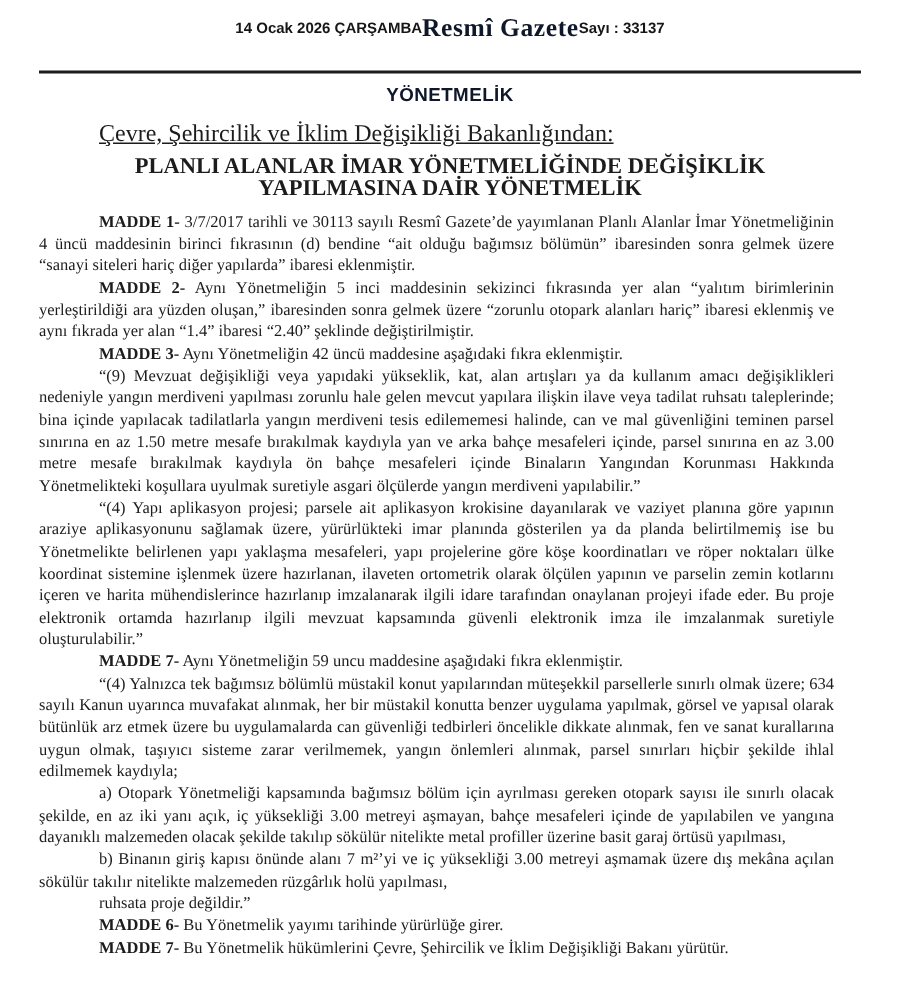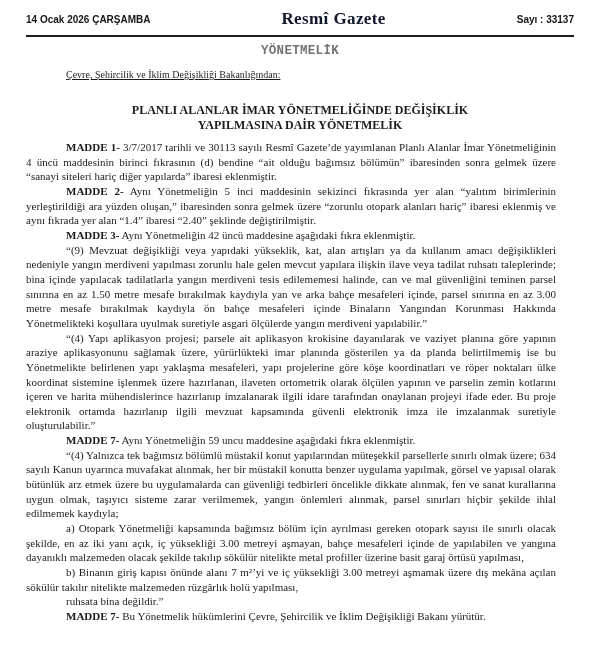--- a/index.html
+++ b/index.html
@@ -8,24 +8,24 @@
     width: 600px;
     height: 654px;
     background: #ffffff;
     font-family: "Liberation Serif", "DejaVu Serif", serif;
     color: #1c1c1c;
     overflow: hidden;
     box-sizing: border-box;
   }
   .header {
     display: flex;
-    justify-content: space-between;
+    justify-content: center;
     align-items: center;
     margin: 9px 26px 0 26px;
-    padding-bottom: 6px;
+    padding-bottom: 18px;
     border-bottom: 2px solid #1d1d1d;
   }
   .header .date, .header .issue {
     font-family: "Liberation Sans", "DejaVu Sans", sans-serif;
     font-size: 10px;
     font-weight: 700;
     color: #161616;
     white-space: nowrap;
   }
   .header .gazette-title {
@@ -41,29 +41,29 @@
     font-family: "Liberation Sans", "DejaVu Sans", sans-serif;
     font-size: 12.5px;
     font-weight: 700;
     color: #1f1f8e;
     margin-top: 7px;
     letter-spacing: 0.3px;
   }
   .ministry {
     margin: 11px 26px 0 26px;
     padding-left: 40px;
-    font-size: 10px;
+    font-size: 16px;
   }
   .ministry .u { text-decoration: underline; }
   .reg-title {
     text-align: center;
     font-weight: 700;
-    font-size: 12px;
+    font-size: 15px;
     line-height: 15px;
-    margin-top: 23px;
+    margin-top: 5px;
   }
   .doc-body {
     margin: 7px 44px 0 26px;
     text-align: justify;
     font-size: 11px;
     line-height: 14.65px;
   }
   .doc-body p {
     margin: 0;
     text-indent: 40px;
@@ -74,38 +74,39 @@
 <body>
 
 <div class="page">
 
   <div class="header">
     <span class="date">14 Ocak 2026 ÇARŞAMBA</span>
     <span class="gazette-title" style="color: #0f172a;">Resmî Gazete</span>
     <span class="issue">Sayı : 33137</span>
   </div>
 
-  <div class="section-heading" style="color: #737373; font-family: Liberation Mono, monospace;">YÖNETMELİK</div>
+  <div class="section-heading" style="color: #0f172a;">YÖNETMELİK</div>
 
   <div class="ministry">
     <span class="u">Çevre, Şehircilik ve İklim Değişikliği Bakanlığından:</span>
   </div>
 
   <div class="reg-title">
     <div>PLANLI ALANLAR İMAR YÖNETMELİĞİNDE DEĞİŞİKLİK</div>
     <div>YAPILMASINA DAİR YÖNETMELİK</div>
   </div>
 
   <div class="doc-body" style="color: rgb(28, 28, 28);">
     <p><b>MADDE 1-</b><span> 3/7/2017 tarihli ve 30113 sayılı Resmî Gazete’de yayımlanan Planlı Alanlar İmar Yönetmeliğinin 4 üncü maddesinin birinci fıkrasının (d) bendine “ait olduğu bağımsız bölümün” ibaresinden sonra gelmek üzere “sanayi siteleri hariç diğer yapılarda” ibaresi eklenmiştir.</span></p>
     <p><b>MADDE 2-</b><span> Aynı Yönetmeliğin 5 inci maddesinin sekizinci fıkrasında yer alan “yalıtım birimlerinin yerleştirildiği ara yüzden oluşan,” ibaresinden sonra gelmek üzere “zorunlu otopark alanları hariç” ibaresi eklenmiş ve aynı fıkrada yer alan “1.4” ibaresi “2.40” şeklinde değiştirilmiştir.</span></p>
     <p><b>MADDE 3-</b><span> Aynı Yönetmeliğin 42 üncü maddesine aşağıdaki fıkra eklenmiştir.</span></p>
     <p><span>“(9) Mevzuat değişikliği veya yapıdaki yükseklik, kat, alan artışları ya da kullanım amacı değişiklikleri nedeniyle yangın merdiveni yapılması zorunlu hale gelen mevcut yapılara ilişkin ilave veya tadilat ruhsatı taleplerinde; bina içinde yapılacak tadilatlarla yangın merdiveni tesis edilememesi halinde, can ve mal güvenliğini teminen parsel sınırına en az 1.50 metre mesafe bırakılmak kaydıyla yan ve arka bahçe mesafeleri içinde, parsel sınırına en az 3.00 metre mesafe bırakılmak kaydıyla ön bahçe mesafeleri içinde Binaların Yangından Korunması Hakkında Yönetmelikteki koşullara uyulmak suretiyle asgari ölçülerde yangın merdiveni yapılabilir.”</span></p>
     <p><span>“(4) Yapı aplikasyon projesi; parsele ait aplikasyon krokisine dayanılarak ve vaziyet planına göre yapının araziye aplikasyonunu sağlamak üzere, yürürlükteki imar planında gösterilen ya da planda belirtilmemiş ise bu Yönetmelikte belirlenen yapı yaklaşma mesafeleri, yapı projelerine göre köşe koordinatları ve röper noktaları ülke koordinat sistemine işlenmek üzere hazırlanan, ilaveten ortometrik olarak ölçülen yapının ve parselin zemin kotlarını içeren ve harita mühendislerince hazırlanıp imzalanarak ilgili idare tarafından onaylanan projeyi ifade eder. Bu proje elektronik ortamda hazırlanıp ilgili mevzuat kapsamında güvenli elektronik imza ile imzalanmak suretiyle oluşturulabilir.”</span></p>
     <p><b>MADDE 7-</b><span> Aynı Yönetmeliğin 59 uncu maddesine aşağıdaki fıkra eklenmiştir.</span></p>
     <p><span>“(4) Yalnızca tek bağımsız bölümlü müstakil konut yapılarından müteşekkil parsellerle sınırlı olmak üzere; 634 sayılı Kanun uyarınca muvafakat alınmak, her bir müstakil konutta benzer uygulama yapılmak, görsel ve yapısal olarak bütünlük arz etmek üzere bu uygulamalarda can güvenliği tedbirleri öncelikle dikkate alınmak, fen ve sanat kurallarına uygun olmak, taşıyıcı sisteme zarar verilmemek, yangın önlemleri alınmak, parsel sınırları hiçbir şekilde ihlal edilmemek kaydıyla;</span></p>
     <p><span>a) Otopark Yönetmeliği kapsamında bağımsız bölüm için ayrılması gereken otopark sayısı ile sınırlı olacak şekilde, en az iki yanı açık, iç yüksekliği 3.00 metreyi aşmayan, bahçe mesafeleri içinde de yapılabilen ve yangına dayanıklı malzemeden olacak şekilde takılıp sökülür nitelikte metal profiller üzerine basit garaj örtüsü yapılması,</span></p>
     <p><span>b) Binanın giriş kapısı önünde alanı 7 m²’yi ve iç yüksekliği 3.00 metreyi aşmamak üzere dış mekâna açılan sökülür takılır nitelikte malzemeden rüzgârlık holü yapılması,</span></p>
-    <p><span>ruhsata bina değildir.”</span></p>
+    <p><span>ruhsata proje değildir.”</span></p>
+    <p><b>MADDE 6-</b><span> Bu Yönetmelik yayımı tarihinde yürürlüğe girer.</span></p>
     <p><b>MADDE 7-</b><span> Bu Yönetmelik hükümlerini Çevre, Şehircilik ve İklim Değişikliği Bakanı yürütür.</span></p>
   </div>
 
 </div>
 
 </body></html>

